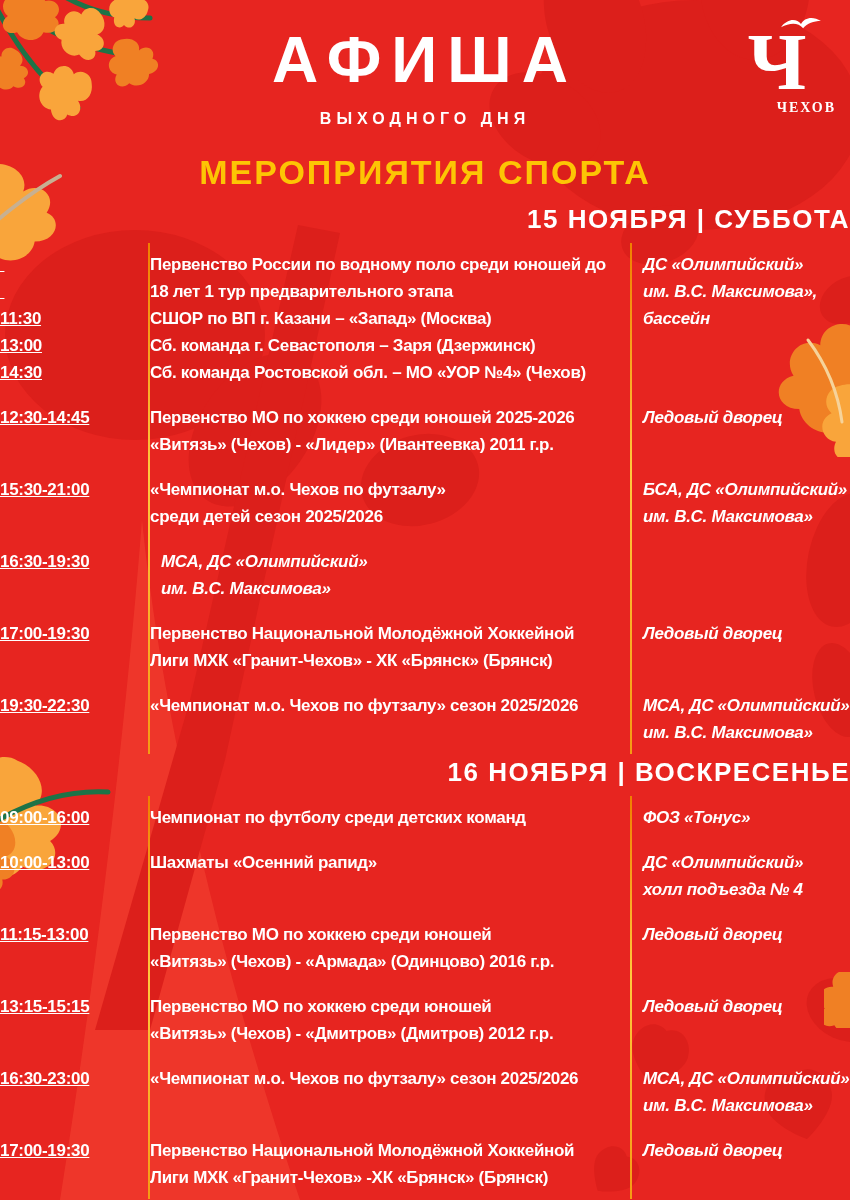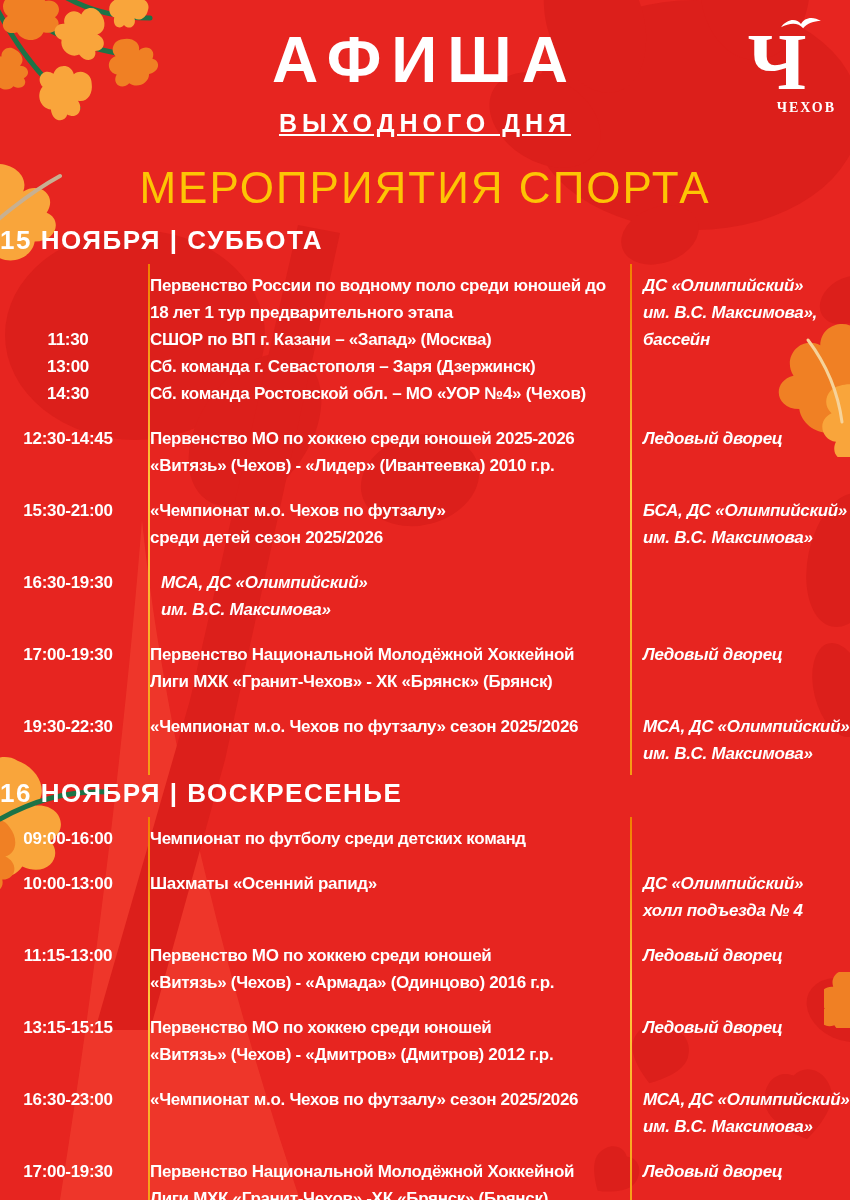--- a/index.html
+++ b/index.html
@@ -18,40 +18,40 @@
     position:relative;width:850px;height:1200px;overflow:hidden;
     background:var(--background);
     color:var(--text);
     font-family:"Liberation Sans", sans-serif;
   }
   .decor{position:absolute;pointer-events:none;}
   .bg-fill{left:0;top:0;}
   
   .header{position:relative;text-align:center;padding-top:28px;z-index:2;}
   .title{margin:0;font-size:64px;font-weight:700;letter-spacing:10px;line-height:1;}
-  .subtitle{margin-top:18px;font-size:25px;font-weight:700;letter-spacing:5px;line-height:1.1;text-decoration:underline;}
-  .category{margin-top:26px;font-size:44px;font-weight:400;letter-spacing:2px;line-height:1.1;color:var(--accent-yellow);}
+  .subtitle{margin-top:18px;font-size:16px;font-weight:700;letter-spacing:5px;line-height:1.1;}
+  .category{margin-top:26px;font-size:34px;font-weight:700;letter-spacing:2px;line-height:1.1;color:var(--accent-yellow);}
   
   .logo{position:absolute;top:24px;right:14px;width:118px;text-align:center;z-index:3;}
   .logo-letter-wrap{position:relative;display:inline-block;}
   .logo-letter{font-family:"Liberation Serif", serif;font-weight:700;font-size:80px;line-height:0.95;}
   .bird{position:absolute;top:-10px;right:-16px;width:42px;height:17px;}
   .logo-city{font-family:"Liberation Serif", serif;font-weight:700;font-size:14px;letter-spacing:2px;margin-top:0;text-align:right;}
   
   .schedule{position:relative;z-index:2;}
-  .section-header{text-align:left;font-size:26px;font-weight:700;letter-spacing:1.5px;margin:14px 0 0;line-height:1.15;}
+  .section-header{text-align:right;font-size:26px;font-weight:700;letter-spacing:1.5px;margin:14px 0 0;line-height:1.15;}
   .section:nth-child(2) .section-header{margin-top:4px;}
   .section-body{position:relative;display:flex;flex-direction:column;gap:18px;padding:8px 0;margin-top:8px;}
   .vline{position:absolute;top:0;bottom:0;width:2px;
     background:linear-gradient(180deg,#f07f00 0%,#ffc93e 45%,#f59b13 100%);}
   .vl-left{left:148px;}
   .vl-right{left:630px;}
   .event{display:flex;align-items:flex-start;}
   .cell{box-sizing:border-box;}
-  .cell-time{width:148px;padding-right:12px;text-align:center;flex:none;}
+  .cell-time{width:148px;padding-right:12px;text-align:left;flex:none;text-decoration:underline;}
   .cell-desc{width:482px;padding-left:2px;padding-right:6px;flex:none;}
   .cell-venue{flex:1;padding-left:13px;padding-right:12px;font-style:italic;}
   .line{font-size:17px;font-weight:700;line-height:27px;min-height:27px;letter-spacing:-0.3px;white-space:nowrap;}
 </style>
 </head>
 <body>
 
 <div class="poster">
 
   <svg class="decor bg-fill" width="850" height="1200" viewBox="0 0 850 1200" aria-hidden="true">
@@ -153,21 +153,21 @@
               <div class="line">им. В.С. Максимова»,</div>
               <div class="line">бассейн</div>
             </div>
           </div>
           <div class="event">
             <div class="cell cell-time">
               <div class="line">12:30-14:45</div>
             </div>
             <div class="cell cell-desc">
               <div class="line">Первенство МО по хоккею среди юношей 2025-2026</div>
-              <div class="line">«Витязь» (Чехов) - «Лидер» (Ивантеевка) 2010 г.р.</div>
+              <div class="line">«Витязь» (Чехов) - «Лидер» (Ивантеевка) 2011 г.р.</div>
             </div>
             <div class="cell cell-venue">
               <div class="line">Ледовый дворец</div>
             </div>
           </div>
           <div class="event">
             <div class="cell cell-time">
               <div class="line">15:30-21:00</div>
             </div>
             <div class="cell cell-desc">
@@ -219,20 +219,23 @@
         <div class="section-body">
           <div class="vline vl-left"></div>
           <div class="vline vl-right"></div>
           <div class="event">
             <div class="cell cell-time">
               <div class="line">09:00-16:00</div>
             </div>
             <div class="cell cell-desc">
               <div class="line">Чемпионат по футболу среди детских команд</div>
             </div>
+            <div class="cell cell-venue">
+              <div class="line">ФОЗ «Тонус»</div>
+            </div>
           </div>
           <div class="event">
             <div class="cell cell-time">
               <div class="line">10:00-13:00</div>
             </div>
             <div class="cell cell-desc">
               <div class="line">Шахматы «Осенний рапид»</div>
             </div>
             <div class="cell cell-venue">
               <div class="line">ДС «Олимпийский»</div>

